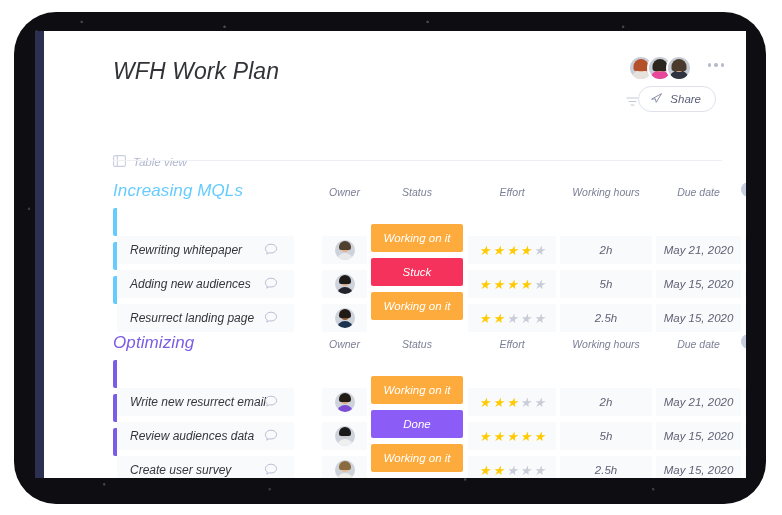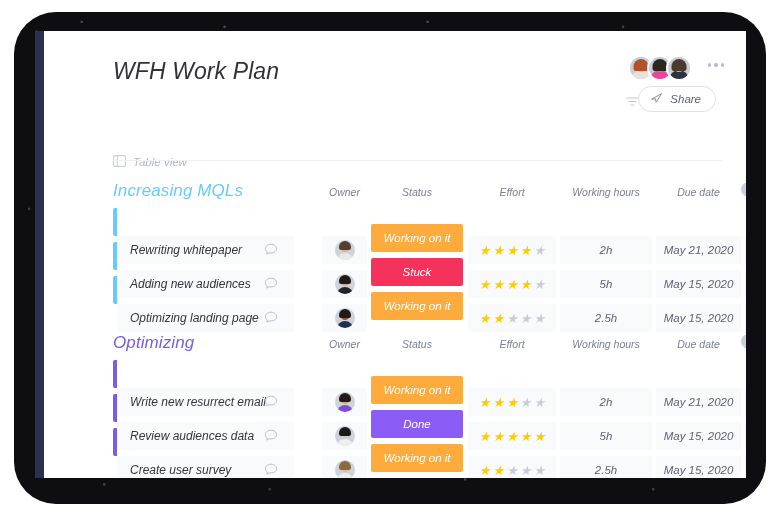--- a/index.html
+++ b/index.html
@@ -435,21 +435,21 @@
                   <span class="star off">★</span>
                 </div>
               </div>
               <div class="cell" style="left: 516px; width: 92px;">5h</div>
               <div class="cell" style="left: 612px; width: 85px;">May 15, 2020</div>
               <div class="cell" style="left: 701px; width: 28px;"></div>
             </div>
             <div class="row">
               <div class="row-accent" style="background: rgb(102, 204, 255);"></div>
               <div class="cell cell-name" style="left: 73px; width: 177px;">
-                <span>Optimizing landing page</span>
+                <span>Resurrect landing page</span>
                 <span class="chat-icon"><svg width="14" height="13" viewBox="0 0 14 13">
                     <path d="M7 1.2c3.2 0 5.6 1.9 5.6 4.4S10.2 10 7 10c-.6 0-1.2-.1-1.7-.2l-2.6 1.3.6-2A4.2 4.2 0 0 1 1.4 5.6C1.4 3.1 3.8 1.2 7 1.2Z" fill="none" stroke="#b9c0d4" stroke-width="1"></path>
                   </svg></span>
               </div>
               <div class="cell cell-owner" style="left: 278px; width: 45px;">
                 <div class="owner-avatar">
                   <div class="av-body" style="background:#1c3350;width:16px;height:11px;bottom:-4px"></div>
                   <div class="av-head" style="background:#8a5a36;width:9px;height:9px;top:3px"></div>
                   <div class="av-hair" style="background:#221a14;width:12px;height:9px;top:1px"></div>
                 </div>

